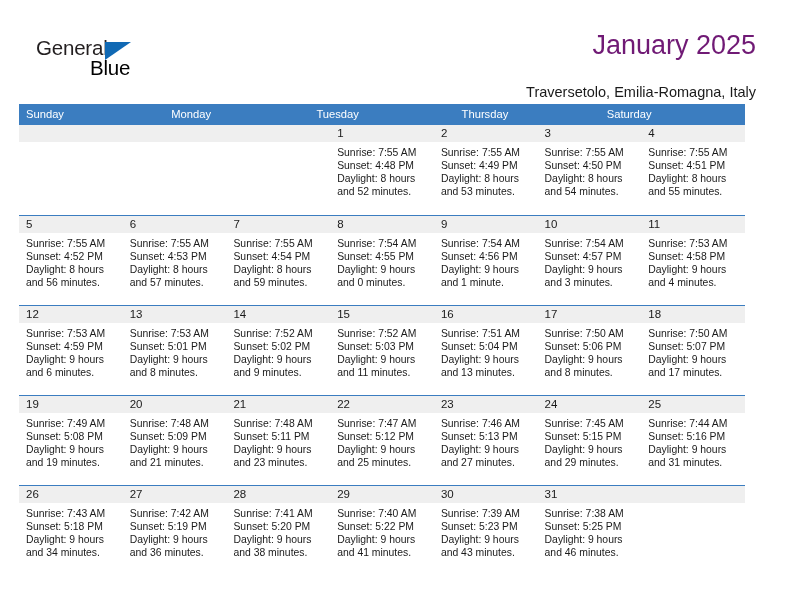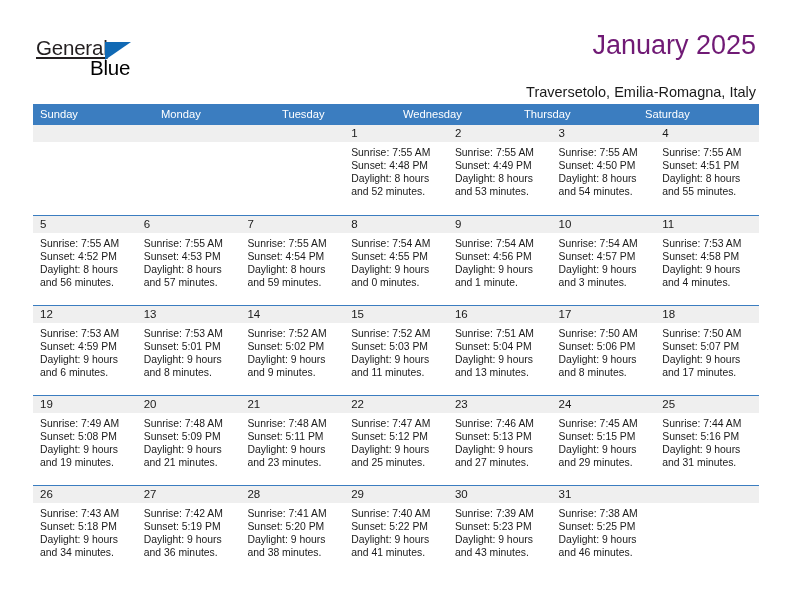--- a/index.html
+++ b/index.html
@@ -37,21 +37,20 @@
     height: 46px;
   }
   .logo-general {
     position: absolute;
     left: 0;
     top: 0;
     font-size: 20.5px;
     letter-spacing: -0.2px;
     color: #231f20;
     font-family: "Liberation Sans", sans-serif;
-    text-decoration: underline;
   }
   .logo-triangle {
     position: absolute;
     left: 69px;
     top: 6px;
     width: 0;
     height: 0;
     border-left: 26px solid #1069b4;
     border-bottom: 18px solid transparent;
   }
@@ -80,21 +79,21 @@
     top: 84px;
     font-size: 14.5px;
     color: #1a1a1a;
     text-align: right;
     white-space: nowrap;
   }
 
   
   .calendar {
     position: absolute;
-    left: 33px;
+    left: 19px;
     top: 104px;
     width: 726px;
   }
   .weekday-row {
     display: flex;
     background: #3b7dc0;
     height: 21px;
   }
   .weekday {
     flex: 1 1 0;
@@ -160,21 +159,20 @@
     </div>
     <div class="title">January 2025</div>
     <div class="subtitle">Traversetolo, Emilia-Romagna, Italy</div>
   </div>
 
   <div class="calendar">
     <div class="weekday-row">
       <div class="weekday">Sunday</div>
       <div class="weekday">Monday</div>
       <div class="weekday">Tuesday</div>
-      <div class="weekday">Wednesday</div>
       <div class="weekday">Thursday</div>
       <div class="weekday">Saturday</div>
     </div>
     <div id="weeks-container">
         <div class="week-row first">
           <div class="day-cell empty">
             <div class="day-num-band">
               <span class="day-num"></span>
             </div>
             <div class="day-body">

